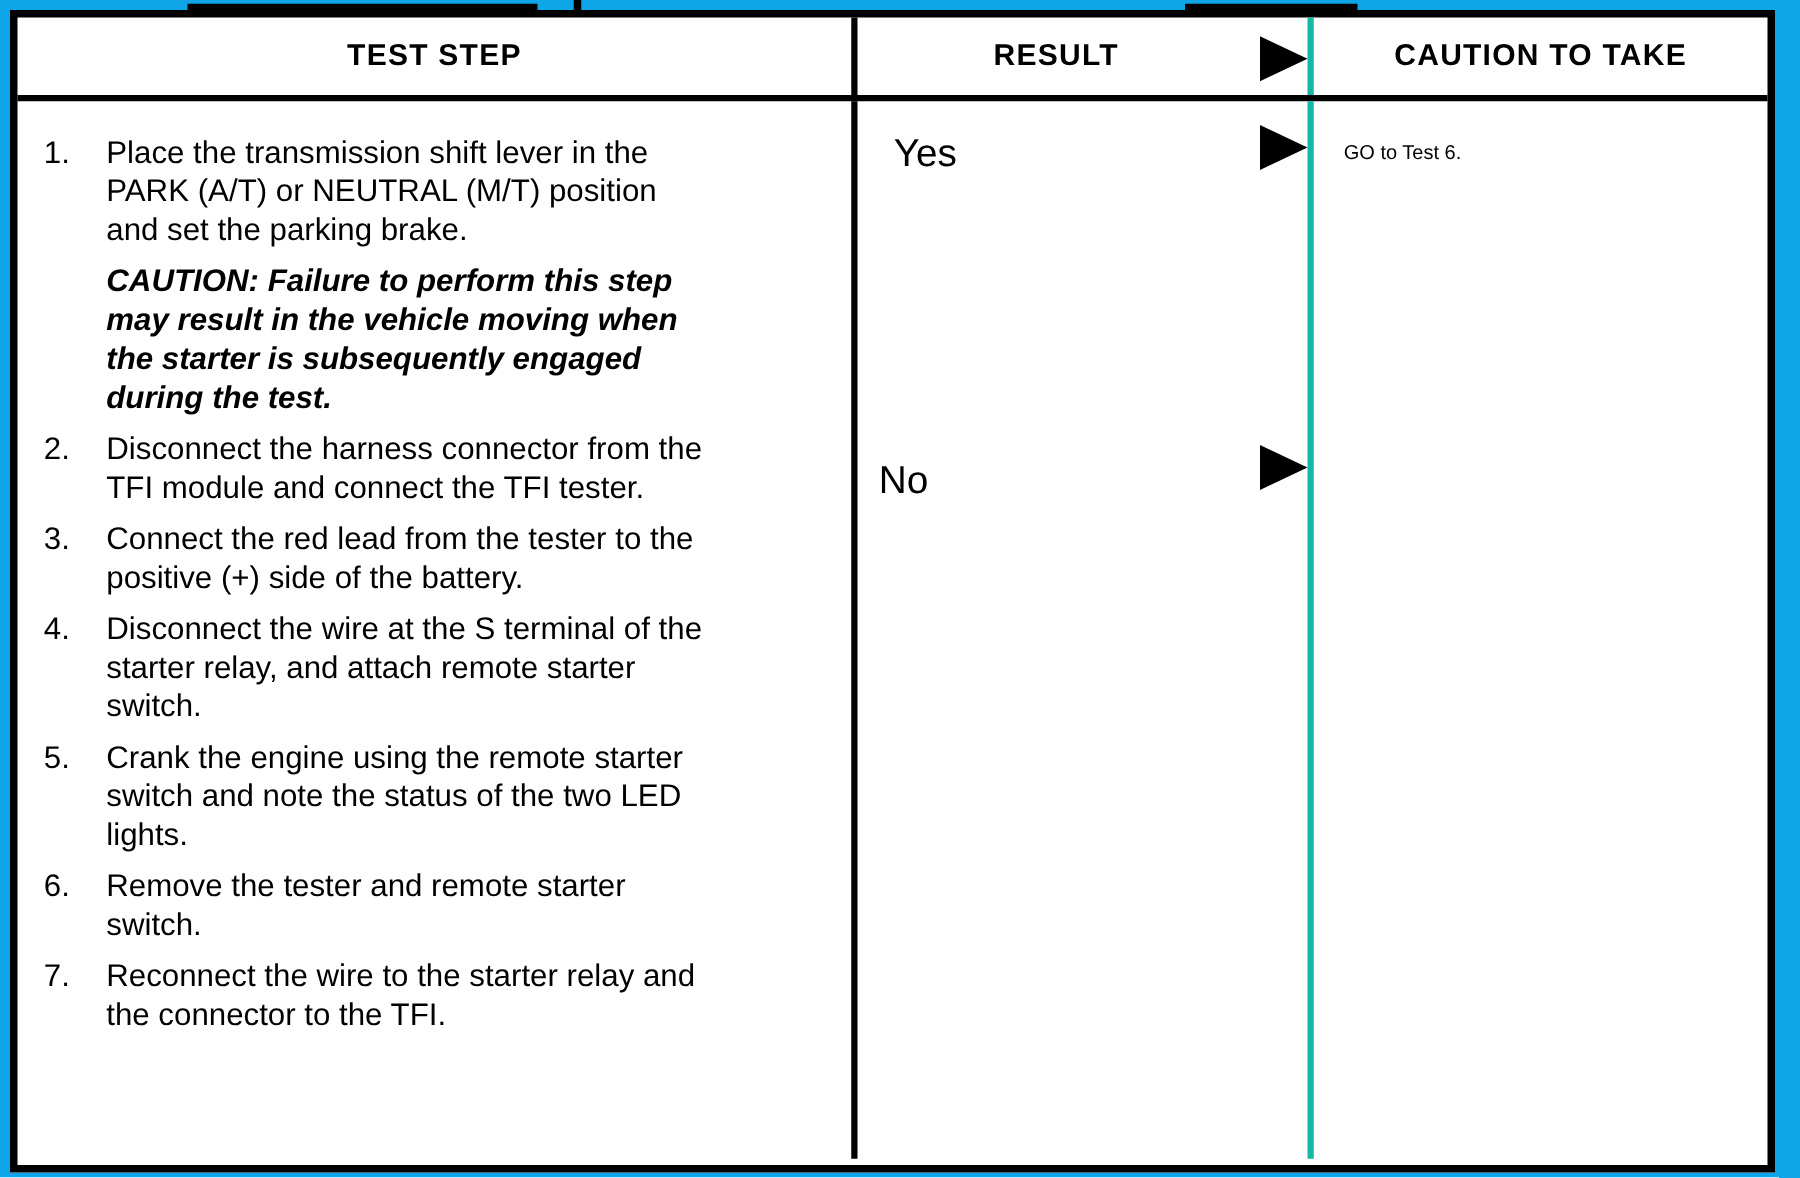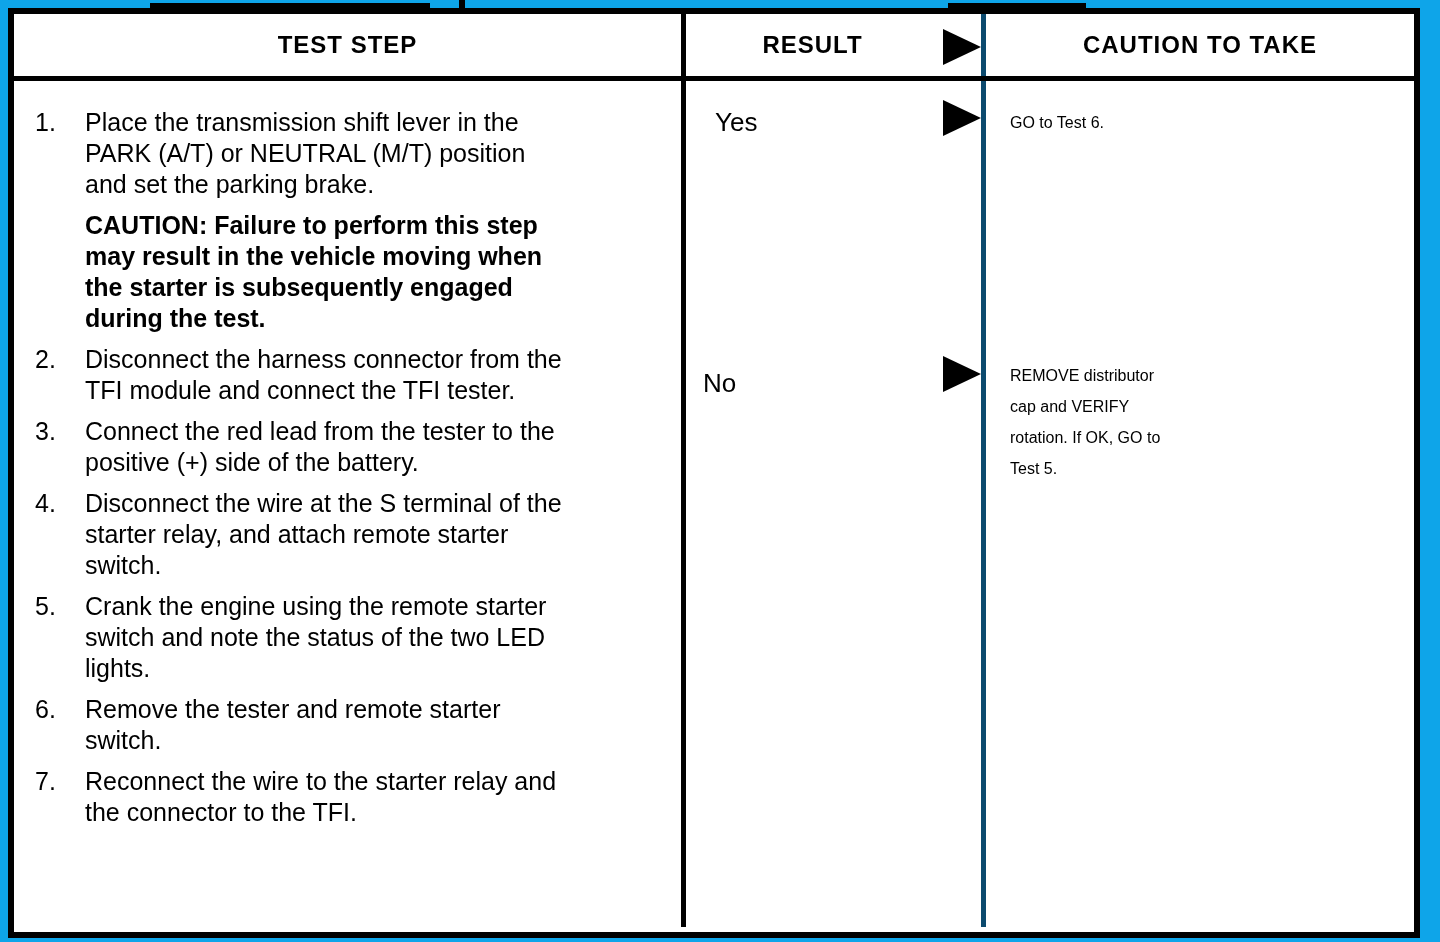--- a/index.html
+++ b/index.html
@@ -22,21 +22,21 @@
   
   .artifact { position:absolute; background:#000; }
   .art-1 { left:150px; top:3px; width:280px; height:6px; }
   .art-2 { left:459px; top:0px; width:6px;  height:13px; }
   .art-3 { left:948px; top:3px; width:138px; height:6px; }
 
   .header-row { display:flex; height:67px; border-bottom:5px solid #000; }
   .body-row   { display:flex; height:846px; }
 
   .col-step   { width:672px; border-right:5px solid #000; }
-  .col-result { width:300px; border-right:5px solid #0c4a6e; }
+  .col-result { width:365px; border-right:5px solid #14b8a6; }
   .col-action { flex:1; }
 
   .hcell {
     display:flex; align-items:center; justify-content:center;
     font-size:24px; font-weight:bold; letter-spacing:1px;
     position:relative;
   }
   .hcell-result { padding-right:42px; }
 
   .arrow {
@@ -50,24 +50,24 @@
 
   
   .steps-cell {
     padding:26px 8px 0 21px;
     font-size:25px; line-height:31px;
   }
   .step { display:flex; margin-top:10px; }
   .step:first-child { margin-top:0; }
   .step .num { width:50px; flex:none; }
   .step .txt { flex:1; white-space:pre-line; max-width:590px; }
-  .step.caution .txt { font-weight:bold; }
+  .step.caution .txt { font-weight:bold;font-style:italic; }
 
   
-  .results-cell { position:relative; font-size:26px; line-height:31px; }
+  .results-cell { position:relative; font-size:31px; line-height:31px; }
   .result-yes-label { position:absolute; left:29px; top:26px; }
   .result-no-label  { position:absolute; left:17px; top:287px; }
   .arrow-yes { right:0; top:19px; }
   .arrow-no  { right:0; top:275px; }
 
   
   .actions-cell { position:relative; font-size:16px; line-height:31px; }
   .action-yes { position:absolute; left:24px; top:26px;  white-space:pre-line; width:320px; }
   .action-no  { position:absolute; left:24px; top:279px; white-space:pre-line; width:310px; }
 </style>
@@ -146,21 +146,17 @@
 
       <div class="results-cell col-result">
         <span class="result-yes-label">Yes</span>
         <span class="arrow arrow-yes"></span>
         <span class="result-no-label">No</span>
         <span class="arrow arrow-no"></span>
       </div>
 
       <div class="actions-cell col-action">
         <div class="action-yes">GO to Test 6.</div>
-        <div class="action-no">REMOVE distributor
-cap and VERIFY
-rotation. If OK, GO to
-Test 5.</div>
       </div>
 
     </div>
   </div>
 </div>
 
 </body></html>

